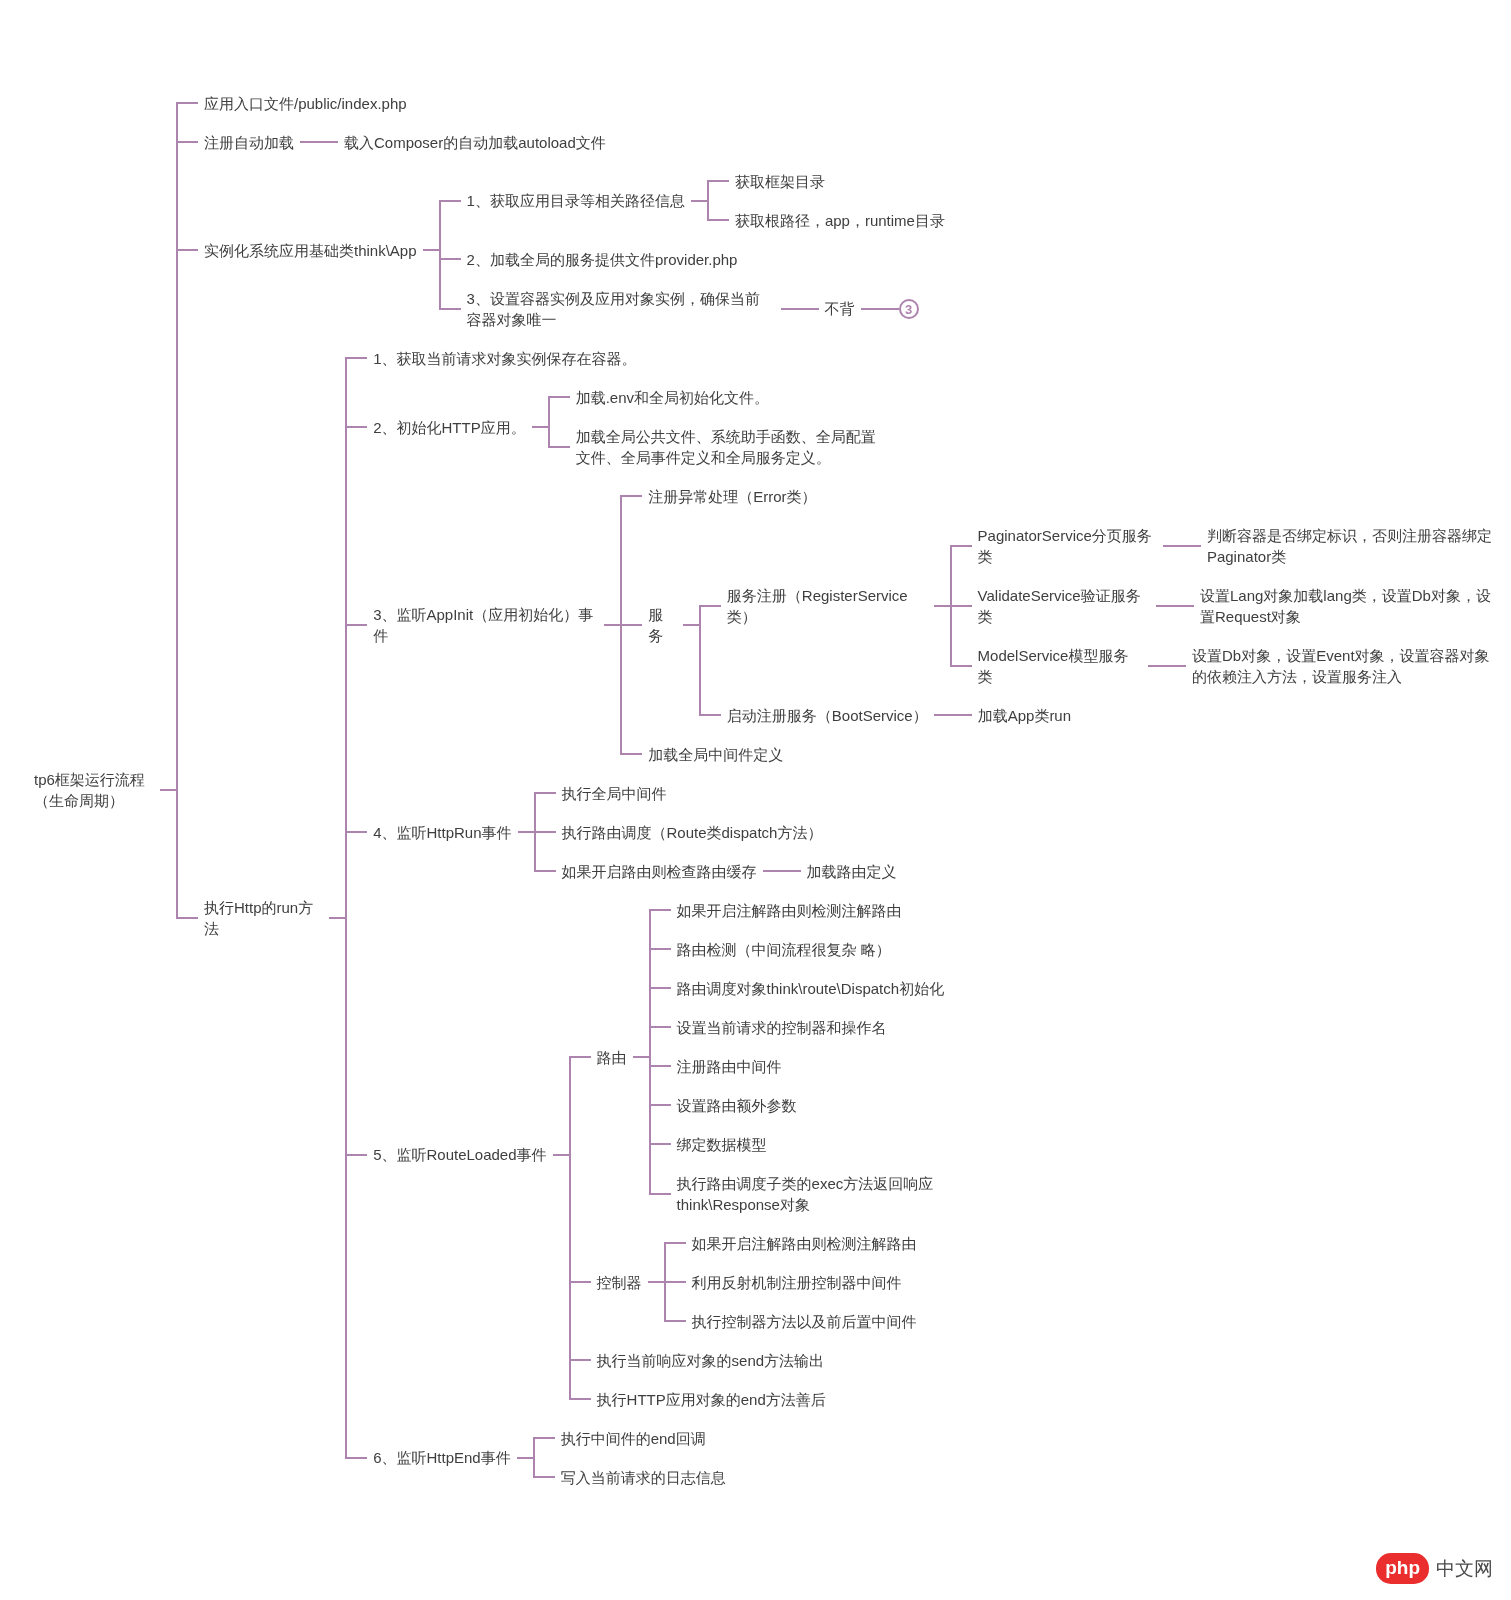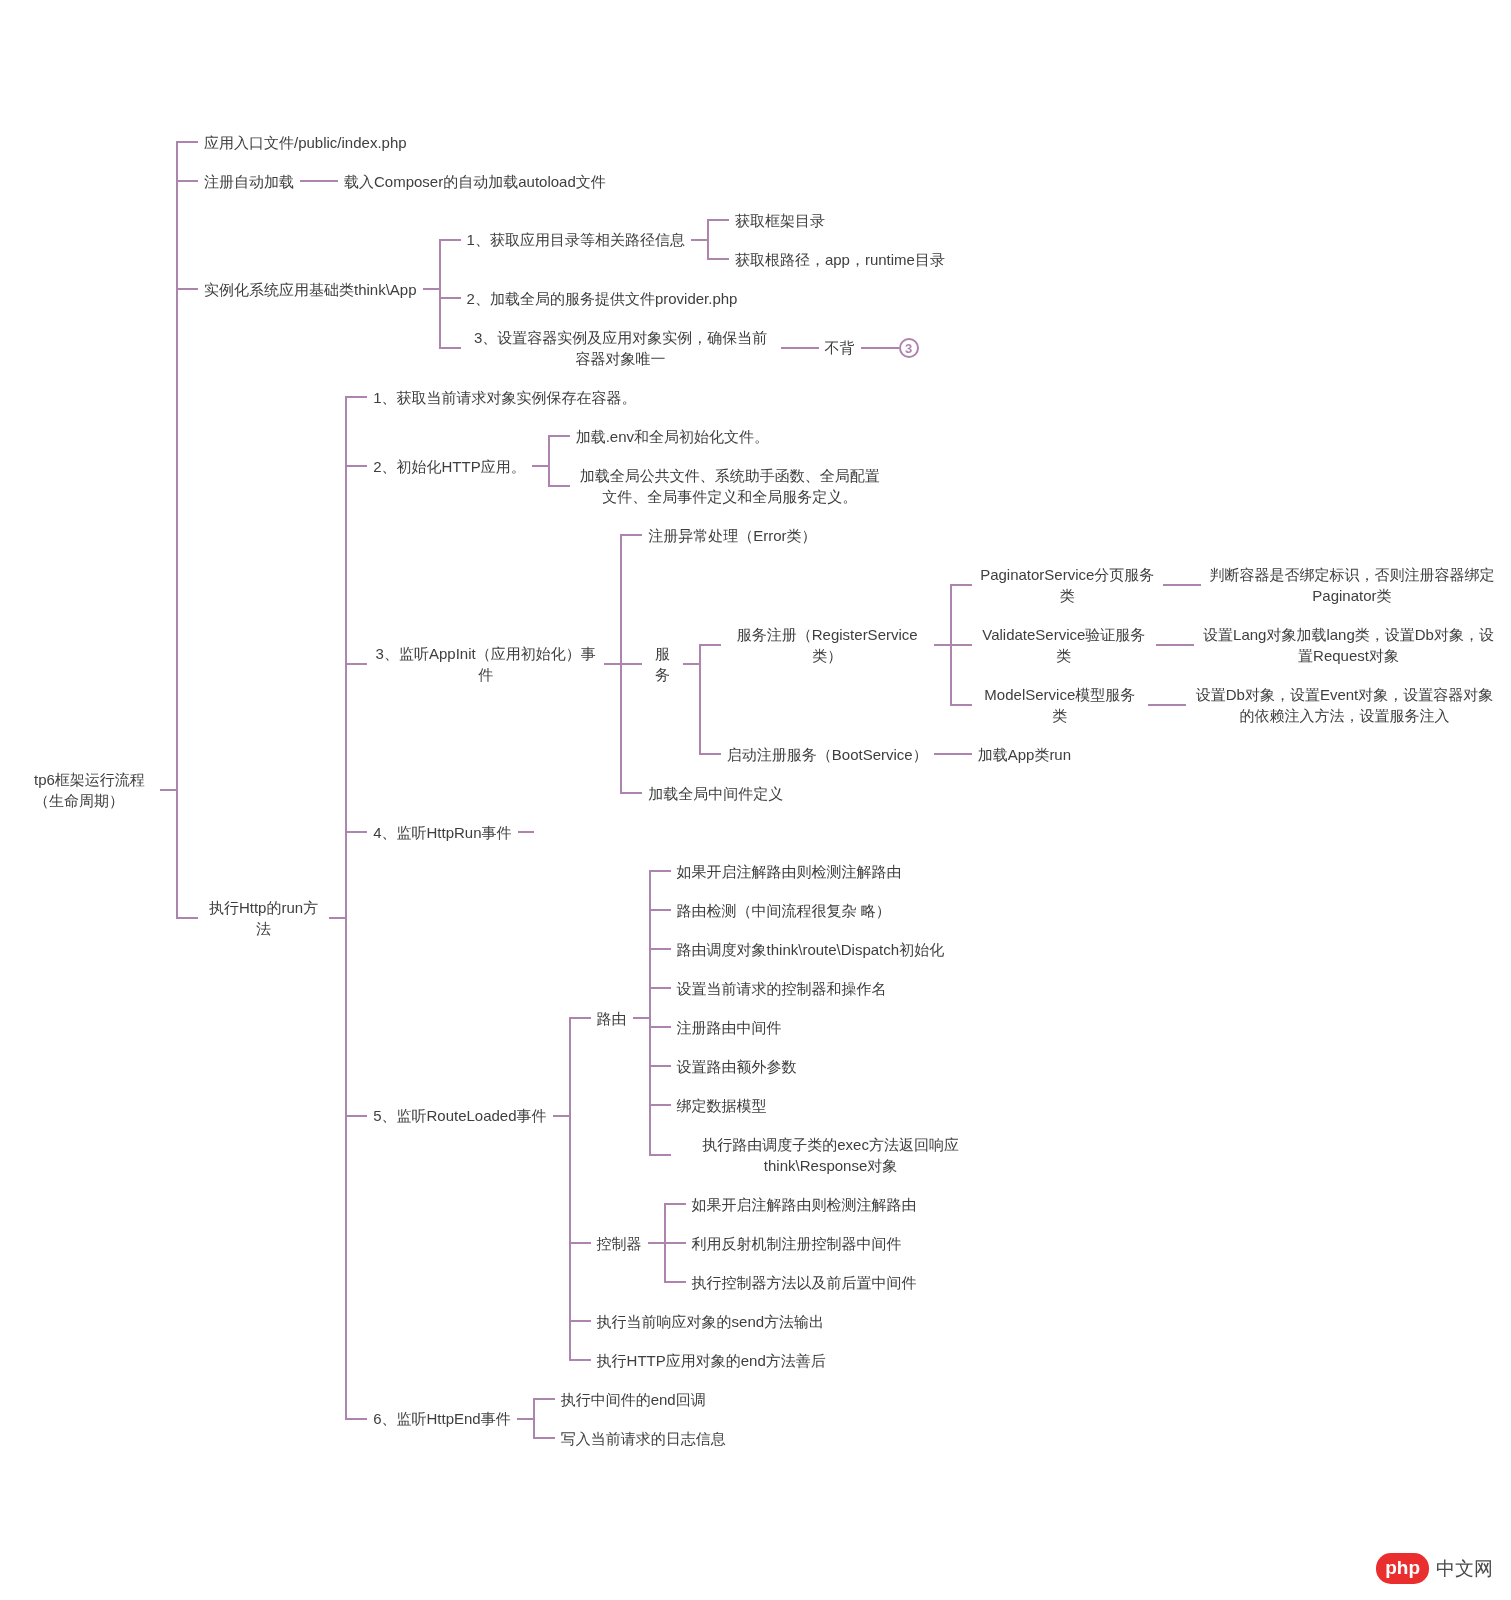--- a/index.html
+++ b/index.html
@@ -31,21 +31,20 @@
   }
   .label{
     position:relative;
     font-size:15px;
     line-height:1.4;
     padding:2px 6px;
     margin:7px 0;
     max-width:320px;
     white-space:normal;
     color:var(--text);
-    text-align:center;
   }
   .node.root > .label{
     max-width:132px;
     text-align:left;
   }
   
   .node.has-children > .label::after{
     content:"";
     position:absolute;
     left:100%;
@@ -298,20 +297,44 @@
                         <div class="node">
                           <div class="label">加载全局中间件定义</div>
                         </div>
                       </div>
                     </div>
                   </div>
                 </div>
                 <div class="child">
                   <div class="node has-children">
                     <div class="label">4、监听HttpRun事件</div>
+                    <div class="children">
+                      <div class="child">
+                        <div class="node">
+                          <div class="label">执行全局中间件</div>
+                        </div>
+                      </div>
+                      <div class="child">
+                        <div class="node">
+                          <div class="label">执行路由调度（Route类dispatch方法）</div>
+                        </div>
+                      </div>
+                      <div class="child">
+                        <div class="node has-children">
+                          <div class="label">如果开启路由则检查路由缓存</div>
+                          <div class="children">
+                            <div class="child">
+                              <div class="node">
+                                <div class="label">加载路由定义</div>
+                              </div>
+                            </div>
+                          </div>
+                        </div>
+                      </div>
+                    </div>
                   </div>
                 </div>
                 <div class="child">
                   <div class="node has-children">
                     <div class="label">5、监听RouteLoaded事件</div>
                     <div class="children">
                       <div class="child">
                         <div class="node has-children">
                           <div class="label">路由</div>
                           <div class="children">

